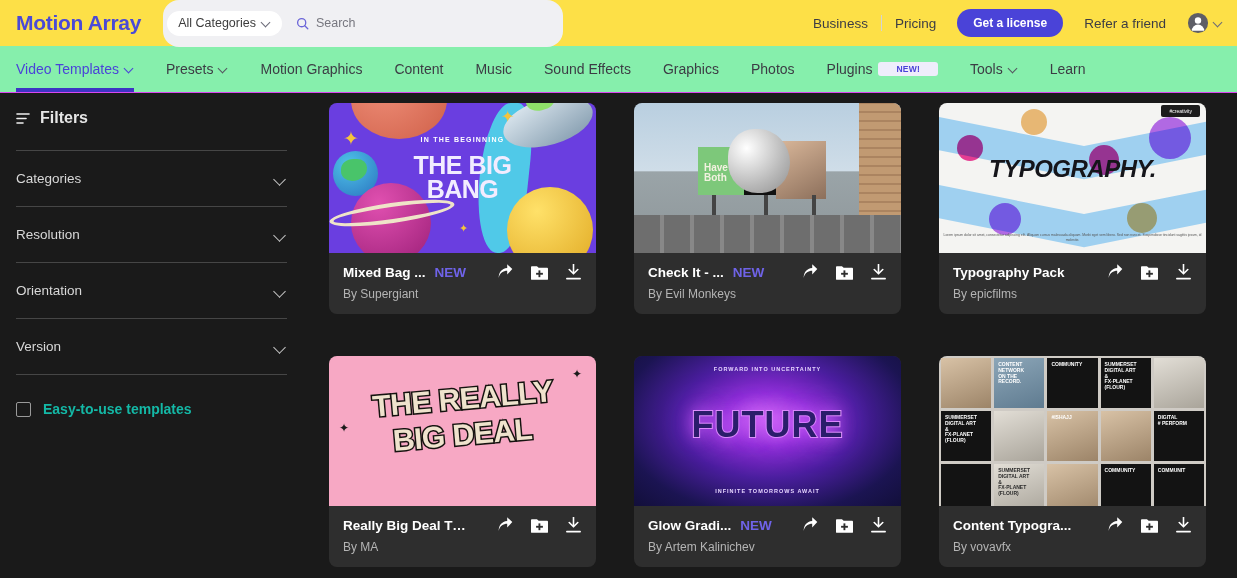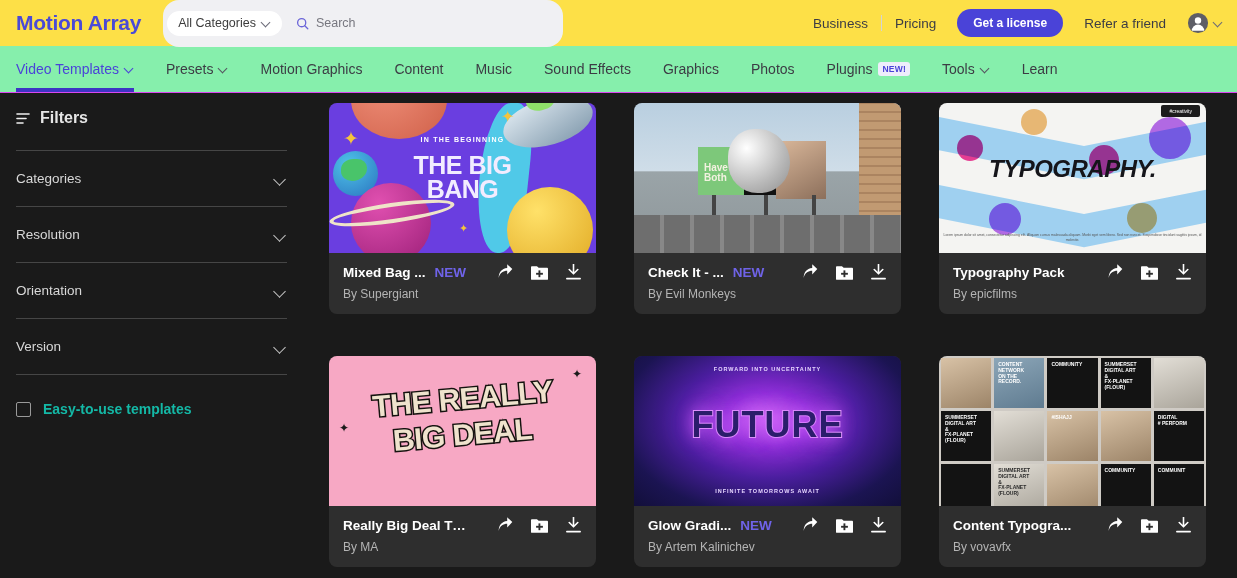--- a/index.html
+++ b/index.html
@@ -72,21 +72,21 @@
   .nav-item.active { color: #4a43d8; }
   .nav-item.active::after {
     content: ""; position: absolute; left: 0; right: 16px; bottom: 0;
     height: 4px; background: #3d35c4;
   }
   .nav-item .chev::after { border-color: #55555f; }
   .nav-item.active .chev::after { border-color: #4a43d8; }
   .new-badge {
     background: #eeedfb; color: #4a43d8;
     font-size: 8.5px; font-weight: bold; letter-spacing: 0.2px;
-    border-radius: 3px; padding: 3px 4px; line-height: 1;
+    border-radius: 3px; padding: 3px 18px; line-height: 1;
   }
 
   
   .body { display: flex; height: 485px; }
 
   
   .sidebar { width: 303px; flex: 0 0 303px; padding: 16px 16px 0 16px; }
   .filters-head { display: flex; align-items: center; gap: 9px; margin-bottom: 23px; }
   .filters-title { font-size: 16px; font-weight: bold; color: #e5e5e5; }
   .fdivider { height: 1px; background: #464646; margin: 0 0 0 0; }

